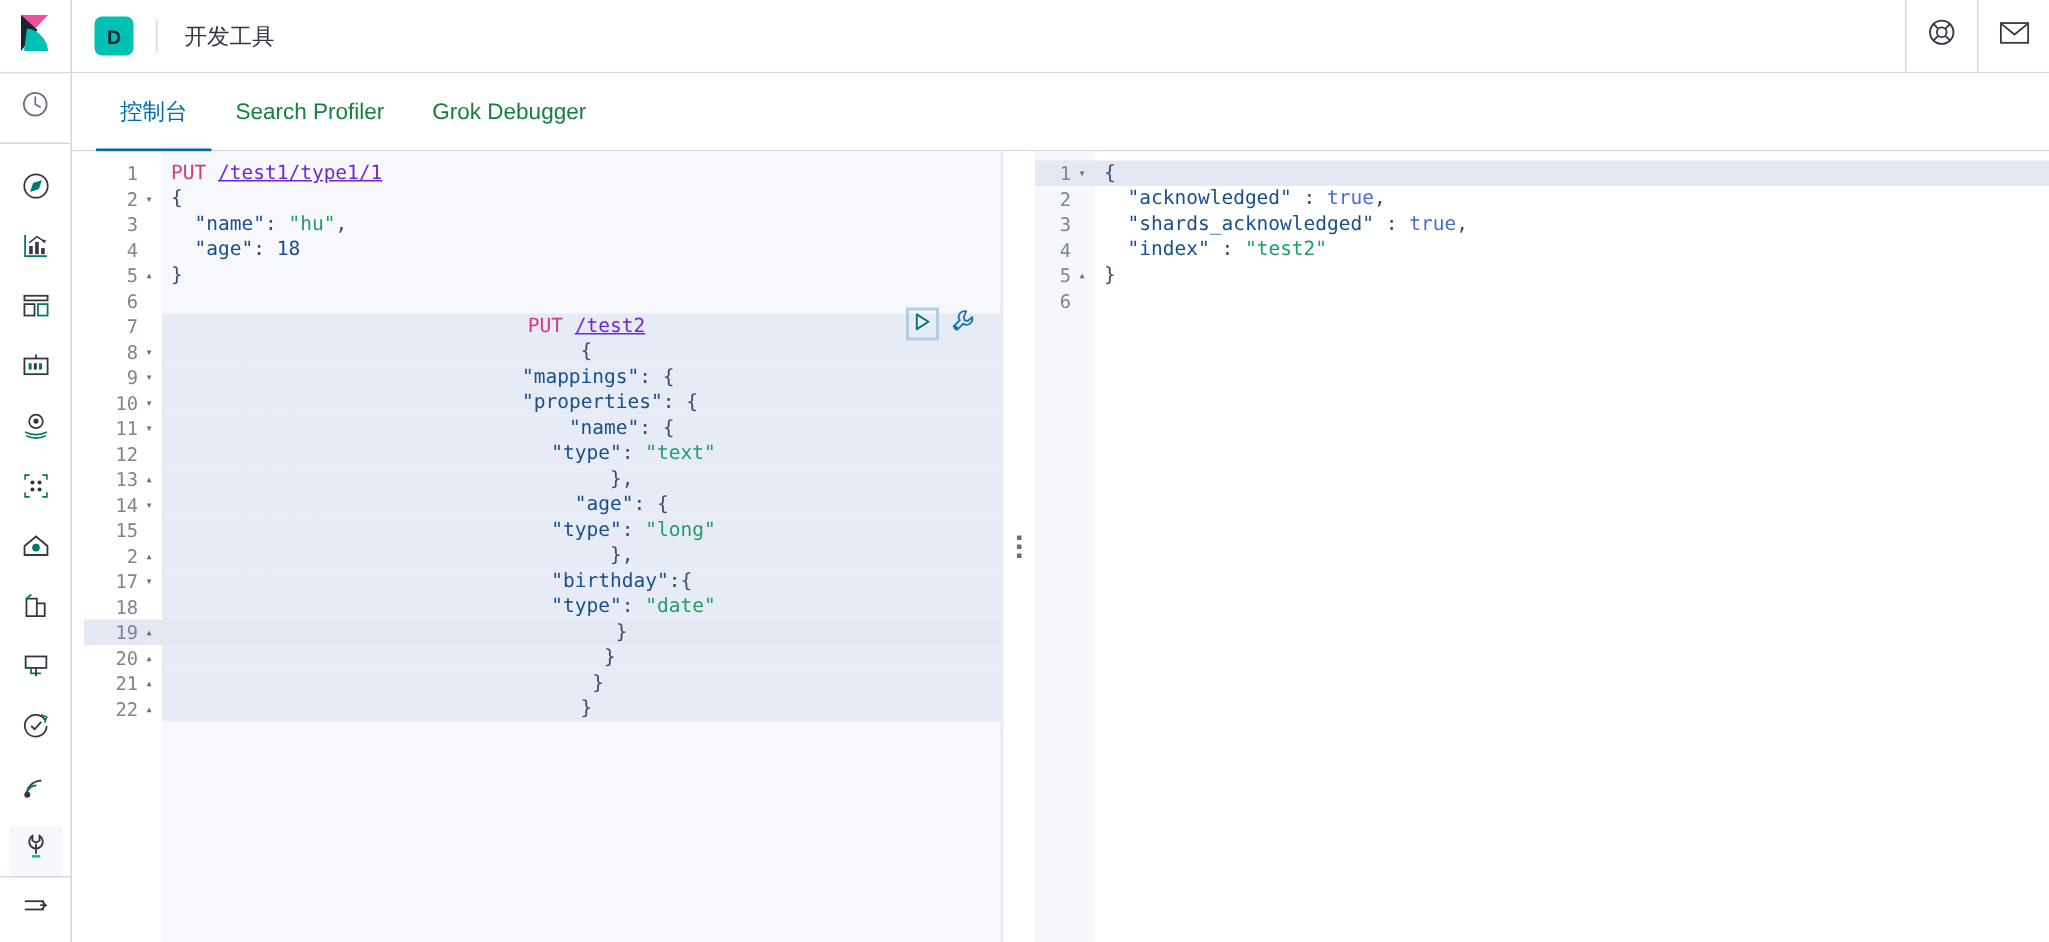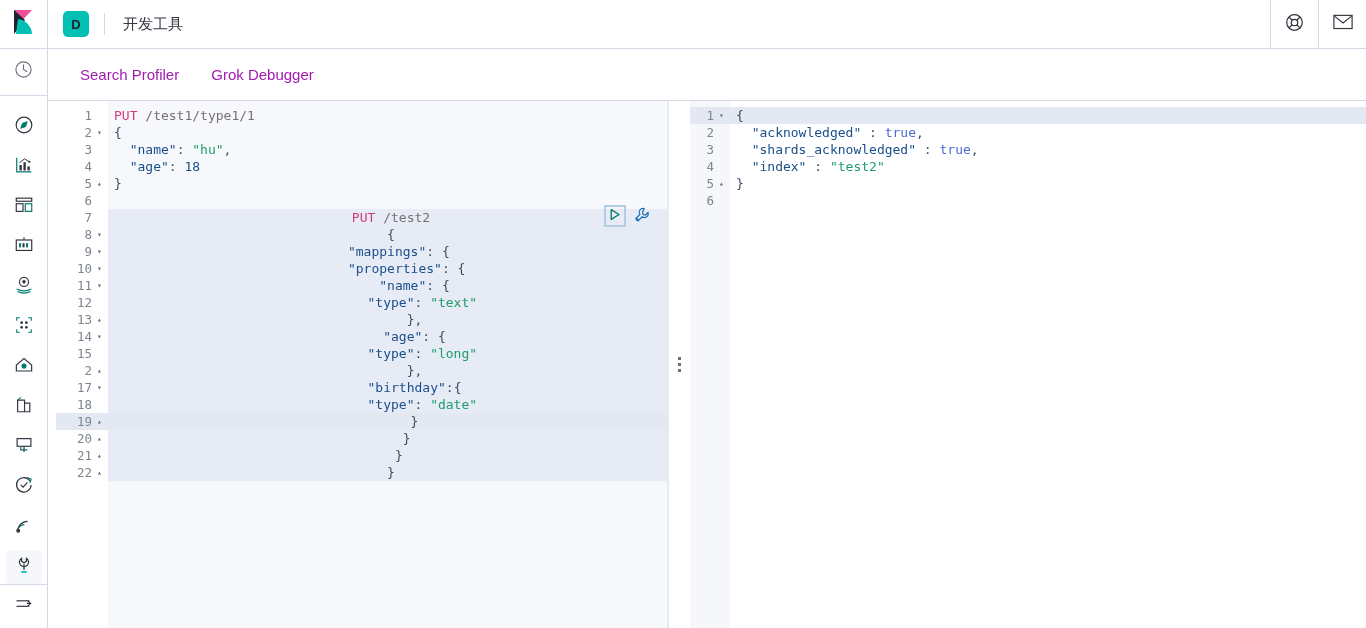--- a/index.html
+++ b/index.html
@@ -102,21 +102,21 @@
     border-bottom: 1px solid #d3dae6;
     display: flex; align-items: flex-end;
     padding-left: 16px;
     background: #ffffff;
   }
   .tab {
     padding: 0 16px;
     height: 51px;
     display: flex; align-items: center;
     font-size: 15px;
-    color: #a21caf;
+    color: #15803d;
     border-bottom: 2px solid transparent;
     margin-bottom: -1px;
   }
   .tab.active {
     color: #006BB4;
     border-bottom-color: #006BB4;
   }
 
   
   .subnav {
@@ -186,21 +186,21 @@
     height: 17px; line-height: 17px;
     white-space: pre;
     padding-left: 6px;
     position: relative;
   }
   .cline.sel { background: #e7ebf5; text-align: center; }
   .cline.hl { background: #e3e8f2; }
 
   
   .k-method { color: #d13b7e; }
-  .k-url    { color: #737373; }
+  .k-url    { color: #6d28d9; text-decoration: underline; }
   .k-key    { color: #1a4f8a; }
   .k-strval { color: #1e9e6a; }
   .k-num    { color: #1a4f8a; }
   .k-bool   { color: #4b6bd4; }
   .k-punc   { color: #3d4b63; }
 
   
   .iguide {
     position: absolute;
     width: 1px;
@@ -430,20 +430,21 @@
           <line x1="2.6" y1="11.6" x2="17" y2="11.6"></line>
           <path d="M14.2 8.4 L18.2 8.4 L15.6 5.6 M18.2 8.4 L15.6 11.2"></path>
         </svg>
       </span>
     </div>
   </div>
 
   <div class="main-area">
 
     <div class="tab-bar">
+      <div class="tab active">控制台</div>
       <div class="tab">Search Profiler</div>
       <div class="tab">Grok Debugger</div>
     </div>
 
 
     <div class="split">
 
       <div class="pane pane-left">
         <div class="gutter" id="editor-gutter">
             <div class="gline">

